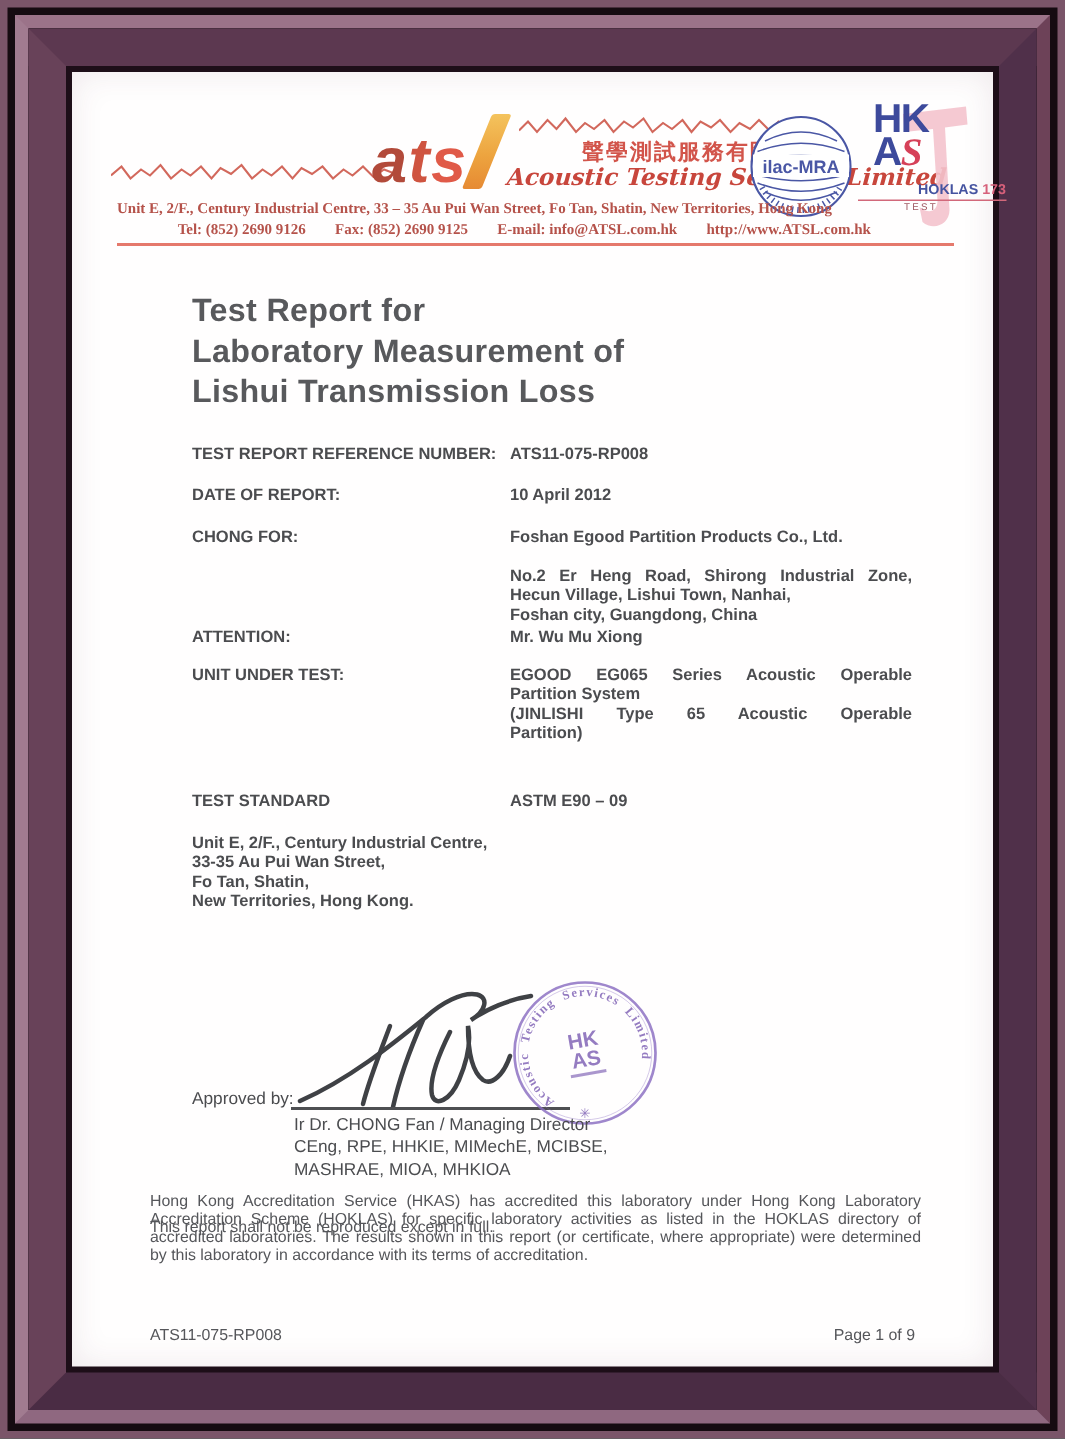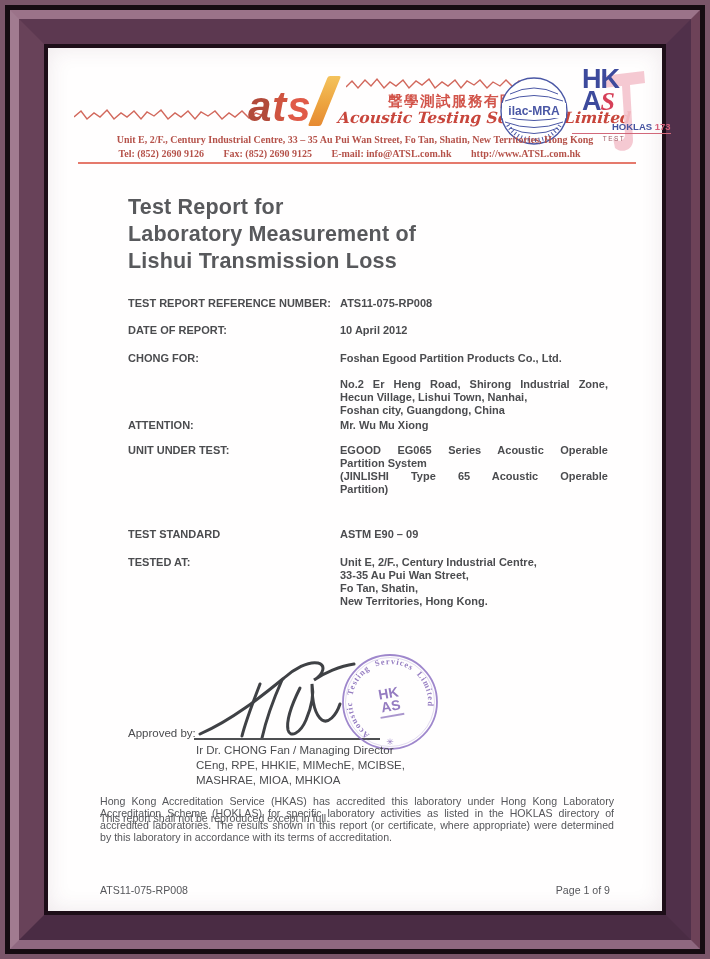--- a/index.html
+++ b/index.html
@@ -20,21 +20,21 @@
   .atsl-letters { position:absolute; left:200px; top:28px; font-style:italic; font-weight:bold;
                   font-size:42px; line-height:42px; letter-spacing:1px; display:flex; align-items:flex-end; }
   .la { color:#b24a3a; } .lt { color:#cf5440; } .ls { color:#e05a48; }
   .slash { display:inline-block; width:13px; height:50px; margin:0 0 2px 6px;
            background:linear-gradient(180deg,#f4c35d 0%,#eda43f 55%,#e68a33 100%);
            transform:skewX(-22deg); border-radius:2px; }
   .zh-name { position:absolute; left:340px; top:44px; font-family:"Liberation Serif",serif;
              font-weight:bold; font-size:14.5px; letter-spacing:1.5px; color:#d2544a; }
   .en-name { position:absolute; left:290px; top:60px; font-family:"DejaVu Serif","Liberation Serif",serif;
              font-style:italic; font-weight:bold; font-size:15.5px; color:#c8463c; transform:skewX(-4deg); }
-  .addr   { position:absolute; left:30px; top:86px; width:554px; text-align:center;
+  .addr   { position:absolute; left:30px; top:86px; width:554px; text-align:left;
             font-family:"Liberation Serif",serif; font-weight:bold; font-size:10px; color:#b5524a; }
   .contacts { position:absolute; left:37px; top:100px; width:546px; text-align:center;
             font-family:"Liberation Serif",serif; font-weight:bold; font-size:10px; color:#b5524a; }
   .contacts span { margin-right:17px; }
   .red-rule { position:absolute; left:30px; top:114px; width:558px; height:2px; background:#e5796c; }
   .zig { position:absolute; }
 
   
   .ilac { position:absolute; left:450px; top:27px; }
   
@@ -170,21 +170,20 @@
         <div>Partition System</div>
         <div class="jl">(JINLISHI Type 65 Acoustic Operable</div>
         <div>Partition)</div>
       </div>
     </div>
     <div class="row" style="top:480px">
       <span class="lbl">TEST STANDARD</span>
       <div class="val">ASTM E90 – 09</div>
     </div>
     <div class="row" style="top:508px">
-      <span class="lbl">TESTED AT:</span>
       <div class="val">
         <div>Unit E, 2/F., Century Industrial Centre,</div>
         <div>33-35 Au Pui Wan Street,</div>
         <div>Fo Tan, Shatin,</div>
         <div>New Territories, Hong Kong.</div>
       </div>
     </div>
 
     <svg class="sig-svg" width="170" height="88" viewBox="0 0 170 88">
       <g fill="none" stroke="#3f4145" stroke-width="3" stroke-linecap="round">

